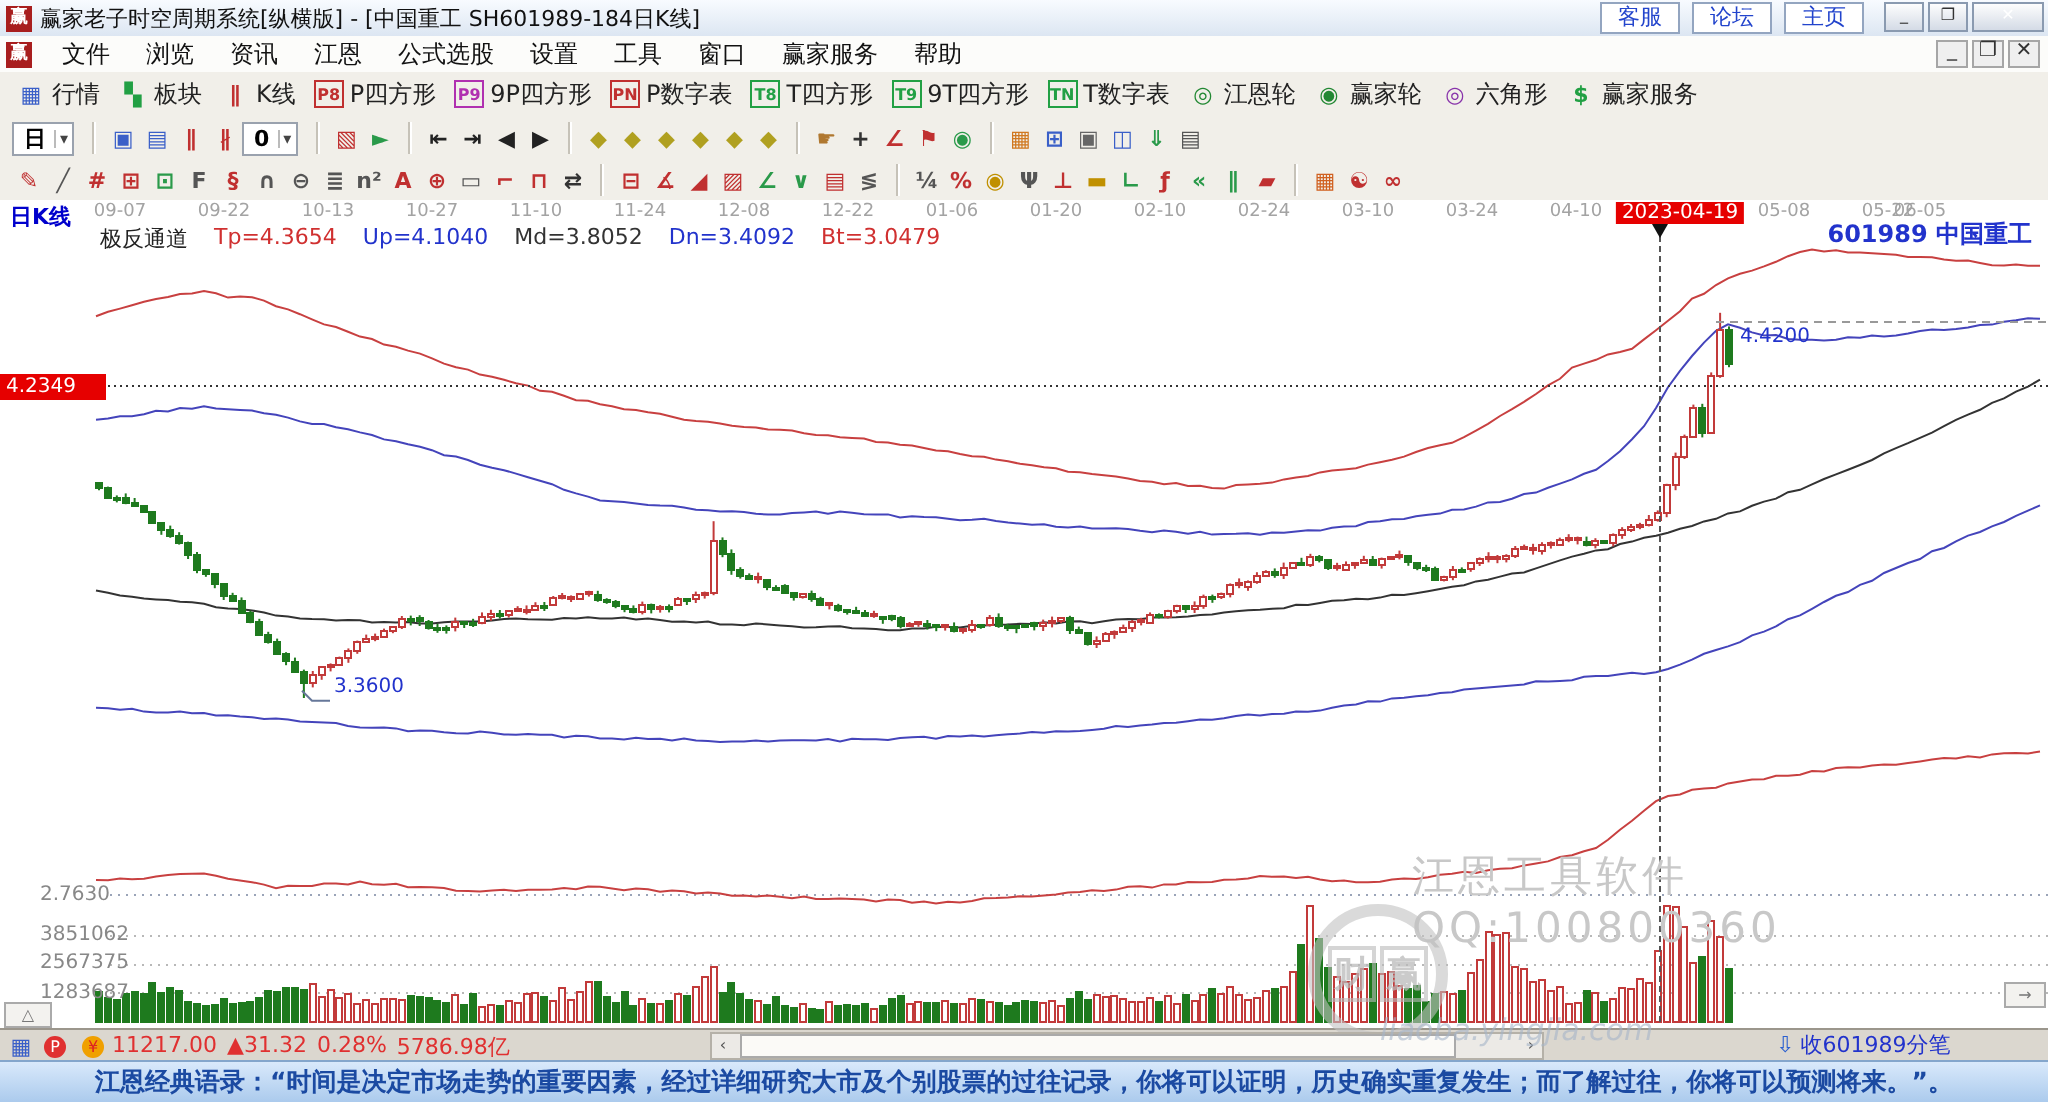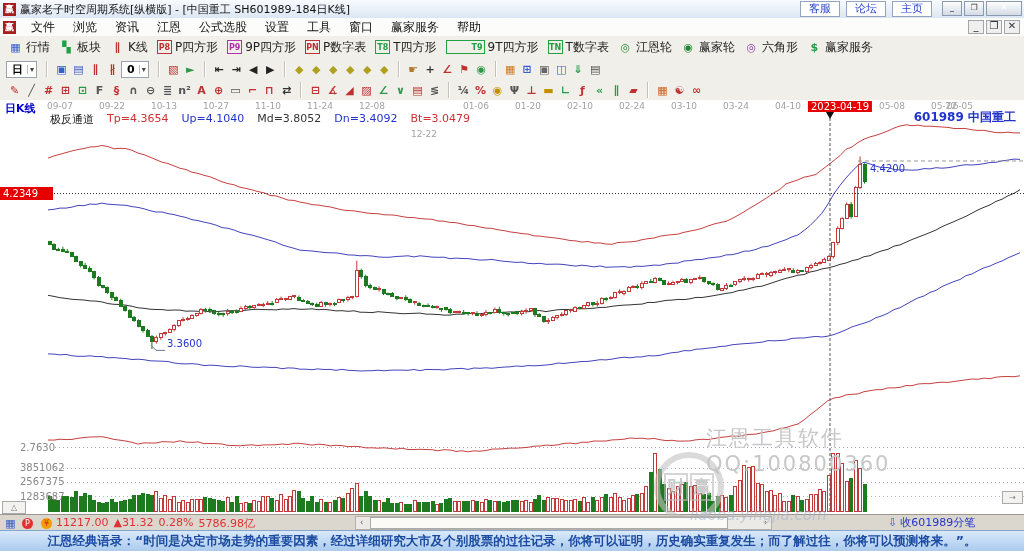--- a/index.html
+++ b/index.html
@@ -140,21 +140,21 @@
     </span>
     <span class="tbtn">
       <span class="ticon sm" style="color: rgb(192, 48, 48);">PN</span>
       <span class="tlabel">P数字表</span>
     </span>
     <span class="tbtn">
       <span class="ticon sm" style="color: rgb(34, 160, 68);">T8</span>
       <span class="tlabel">T四方形</span>
     </span>
     <span class="tbtn">
-      <span class="ticon sm" style="color: rgb(34, 160, 68); padding-left: 24px;">T9</span>
+      <span class="ticon sm" style="color: rgb(34, 160, 68);">T9</span>
       <span class="tlabel">9T四方形</span>
     </span>
     <span class="tbtn">
       <span class="ticon sm" style="color: rgb(34, 160, 68);">TN</span>
       <span class="tlabel">T数字表</span>
     </span>
     <span class="tbtn">
       <span class="ticon" style="color: rgb(34, 136, 51);">◎</span>
       <span class="tlabel">江恩轮</span>
     </span>
@@ -262,21 +262,21 @@
 <div id="chart-pane" class="abs">
   <div id="period-label" class="abs">日K线</div>
   <div id="date-row">
       <span class="dt" style="left: 60px;">09-07</span>
       <span class="dt" style="left: 112px;">09-22</span>
       <span class="dt" style="left: 164px;">10-13</span>
       <span class="dt" style="left: 216px;">10-27</span>
       <span class="dt" style="left: 268px; text-align: right;">11-10</span>
       <span class="dt" style="left: 320px;">11-24</span>
       <span class="dt" style="left: 372px;">12-08</span>
-      <span class="dt" style="left: 424px; margin-top: 28px;">12-22</span>
+      <span class="dt" style="left: 424px;">12-22</span>
       <span class="dt" style="left: 476px;">01-06</span>
       <span class="dt" style="left: 528px;">01-20</span>
       <span class="dt" style="left: 580px;">02-10</span>
       <span class="dt" style="left: 632px;">02-24</span>
       <span class="dt" style="left: 684px;">03-10</span>
       <span class="dt" style="left: 736px;">03-24</span>
       <span class="dt" style="left: 788px;">04-10</span>
       <span class="dt sel" style="left: 840px;">2023-04-19</span>
       <span class="dt" style="left: 892px;">05-08</span>
       <span class="dt" style="left: 944px;">05-22</span>

